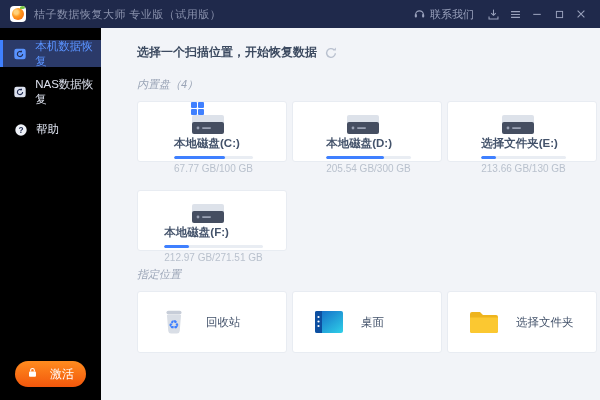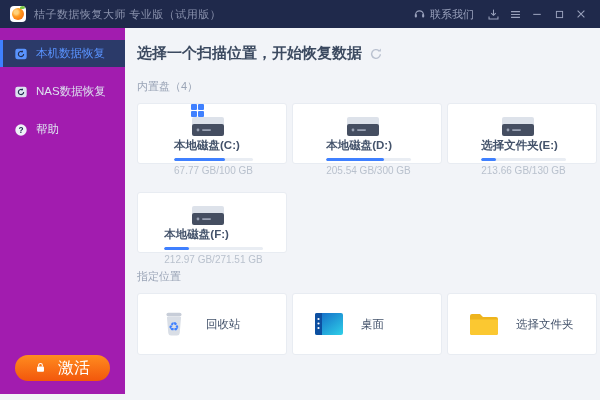--- a/index.html
+++ b/index.html
@@ -15,38 +15,38 @@
   .logo .leaf { position:absolute; right:1px; top:0; width:5px; height:3px; border-radius:50% 50% 50% 0;
                 background:#7ac943; }
   .titlebar .title { color:#8a92ad; font-size:11px; margin-left:8px; letter-spacing:.5px;font-family:Liberation Serif, serif; }
   .titlebar .spacer { flex:1; }
   .tb-btn { display:flex; align-items:center; gap:4px; color:#9aa2bd; font-size:11px;
             padding:0 8px; height:20px; cursor:default; }
   .tb-ico { width:22px; height:28px; display:flex; align-items:center; justify-content:center; }
   .tb-ico svg { display:block; }
 
   
-  .sidebar { position:absolute; top:28px; left:0; width:125px; bottom:6px; background:#a21caf; }
+  .sidebar { position:absolute; top:28px; left:0; width:101px; bottom:0; background:#000000; }
   .side-item { height:27px; margin-top:11px; display:flex; align-items:center; padding-left:13px;
                color:#dde2ef; font-size:11.5px; position:relative; cursor:default; }
   .side-item:first-child { margin-top:12px; }
   .side-item .ico { width:15px; height:15px; margin-right:8px; display:flex; align-items:center; justify-content:center; }
   .side-item.active { background:#2b3a69; color:#5a93ff; }
   .side-item.active::before { content:""; position:absolute; left:0; top:0; bottom:0; width:3px; background:#3f80ff; }
   .activate-btn { position:absolute; left:15px; right:15px; bottom:13px; height:26px; border:none;
                   border-radius:13px; background:linear-gradient(180deg,#ff8c1f,#f2570c);
-                  color:#fff; font-size:16px; display:flex; align-items:center; justify-content:center; gap:12px;
+                  color:#fff; font-size:12px; display:flex; align-items:center; justify-content:center; gap:12px;
                   font-family:inherit; cursor:pointer; }
 
   
   .main { position:absolute; top:28px; left:125px; right:0; bottom:0; background:#f2f4f8;
           padding:16px 5px 0 12px; overflow:hidden; }
-  .heading { display:flex; align-items:center; gap:7px; color:#3c4a60; font-size:15px; font-weight:bold; }
+  .heading { display:flex; align-items:center; gap:7px; color:#3c4a60; font-size:12px; font-weight:bold; }
   .refresh { width:14px; height:14px; display:flex; }
-  .sec-label { font-size:11px; color:#9aa4b6; margin-top:16px; }
+  .sec-label { font-size:11px; color:#9aa4b6; margin-top:16px;font-style:italic; }
   .cards { display:grid; grid-template-columns:repeat(3,150px); gap:28px 5px; margin-top:9px; }
   .card { background:#fff; border:1px solid #e8ecf2; border-radius:3px; height:61px;
           display:flex; align-items:center; padding:0 10px 0 13px; cursor:pointer;flex-direction:column; }
   .disk-ico { position:relative; width:38px; height:34px; flex:0 0 auto; margin-right:10px; }
   .disk-ico svg { position:absolute; left:0; bottom:0; }
   .winlogo { position:absolute; left:1px; top:0; width:13px; height:13px; display:grid;
              grid-template-columns:6px 6px; grid-template-rows:6px 6px; gap:1px; }
   .winlogo span { background:#3f80ff; border-radius:1px; }
   .disk-info { flex:1; min-width:0; }
   .disk-name { font-size:11.5px; color:#44536b; font-weight:bold; }

